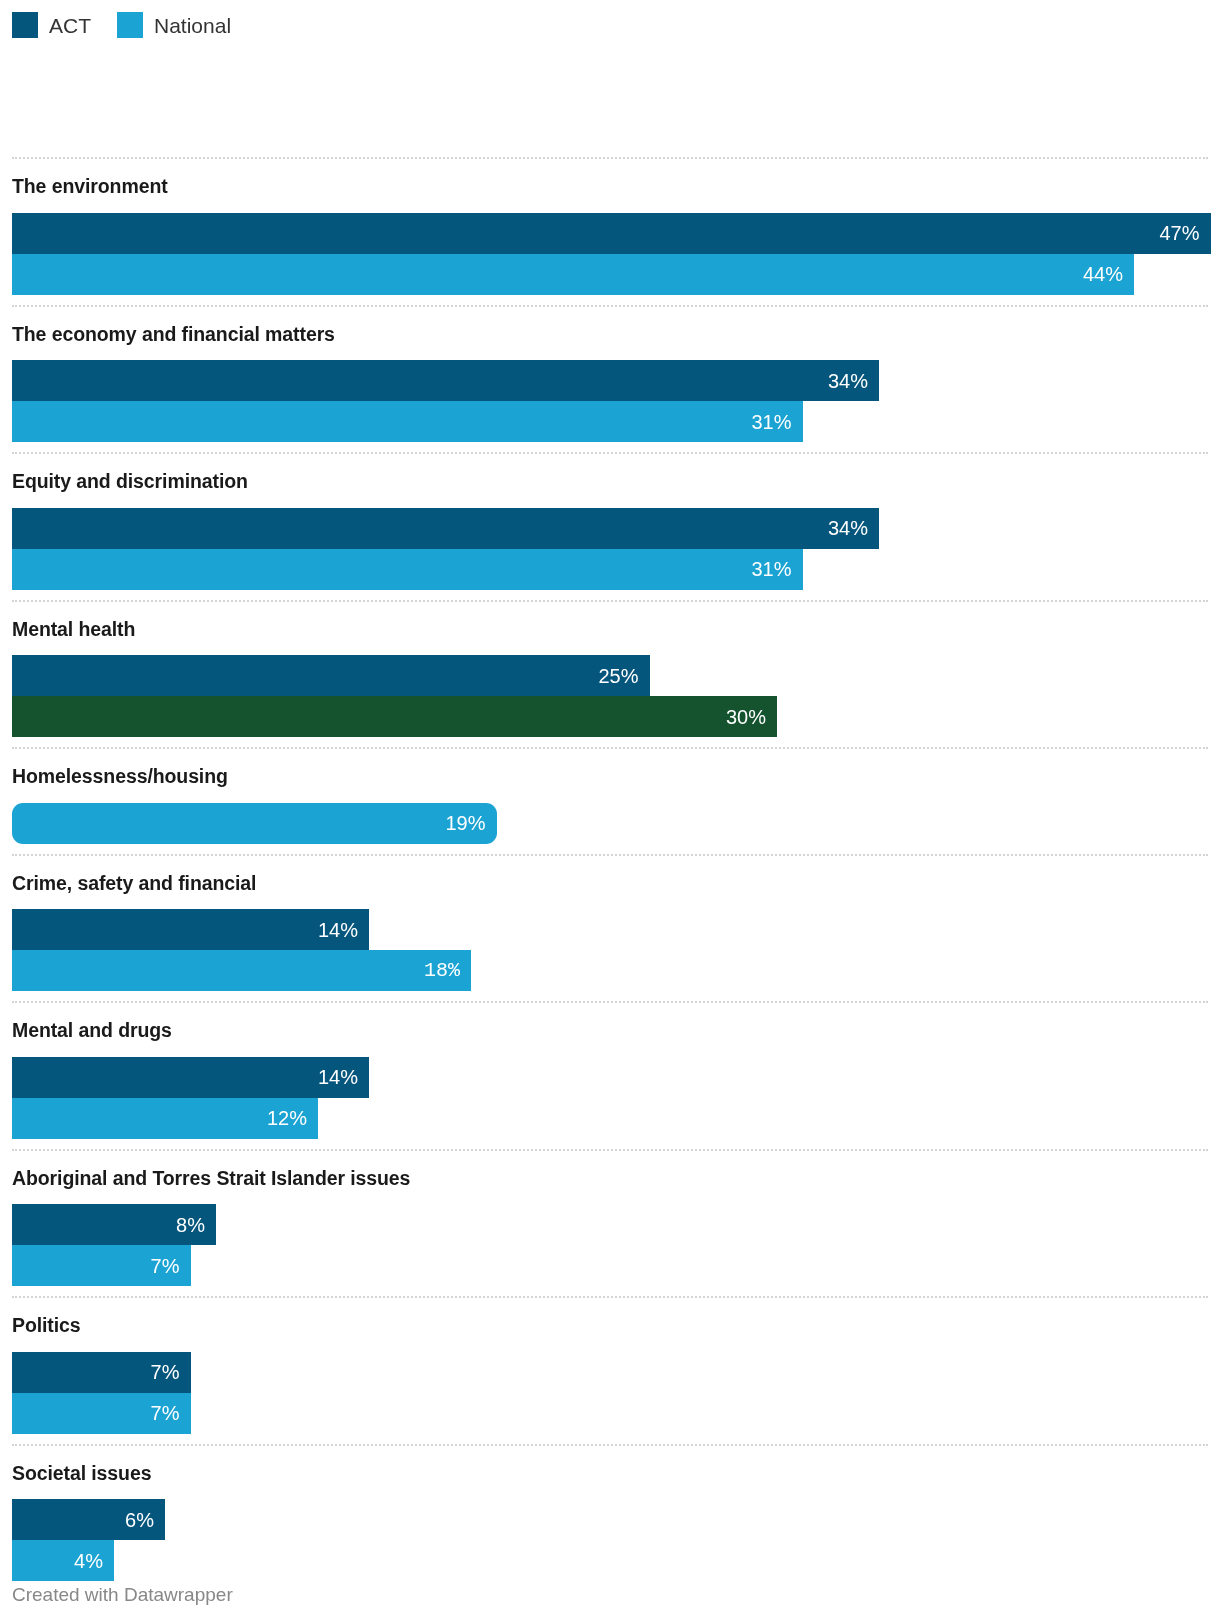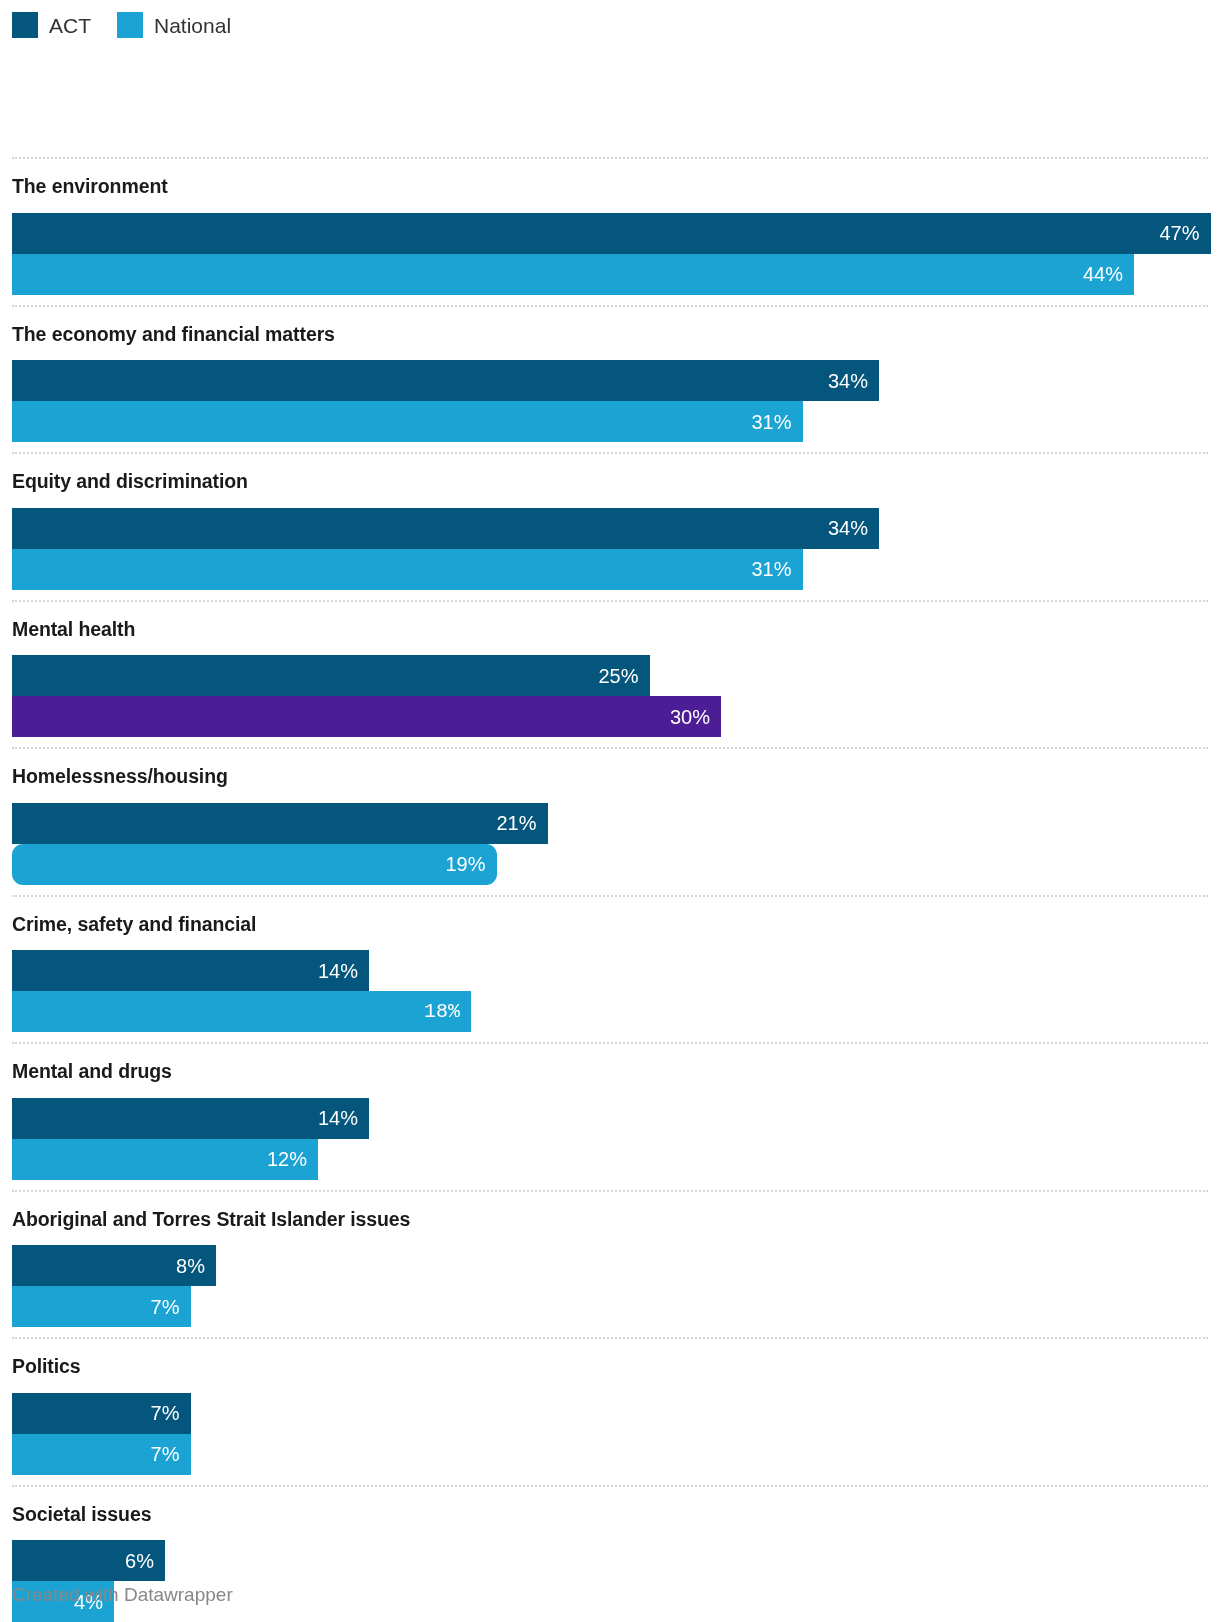--- a/index.html
+++ b/index.html
@@ -178,35 +178,30 @@
       <div class="group">
         <div class="group-divider"></div>
         <div class="group-label">Mental health</div>
         <div class="bars">
           <div class="bar-row">
             <div class="bar" style="width: 637.5px; background: rgb(5, 86, 125);">
               <span class="bar-value">25%</span>
             </div>
           </div>
           <div class="bar-row">
-            <div class="bar" style="width: 709px; background: #4c1d95;">
+            <div class="bar" style="width: 765px; background: #14532d;">
               <span class="bar-value">30%</span>
             </div>
           </div>
         </div>
       </div>
       <div class="group">
         <div class="group-divider"></div>
         <div class="group-label">Homelessness/housing</div>
         <div class="bars">
-          <div class="bar-row">
-            <div class="bar" style="width: 535.5px; background: rgb(5, 86, 125);">
-              <span class="bar-value">21%</span>
-            </div>
-          </div>
           <div class="bar-row">
             <div class="bar" style="width: 484.5px; background: rgb(27, 163, 211); border-radius: 11px;">
               <span class="bar-value">19%</span>
             </div>
           </div>
         </div>
       </div>
       <div class="group">
         <div class="group-divider"></div>
         <div class="group-label">Crime, safety and financial</div>

